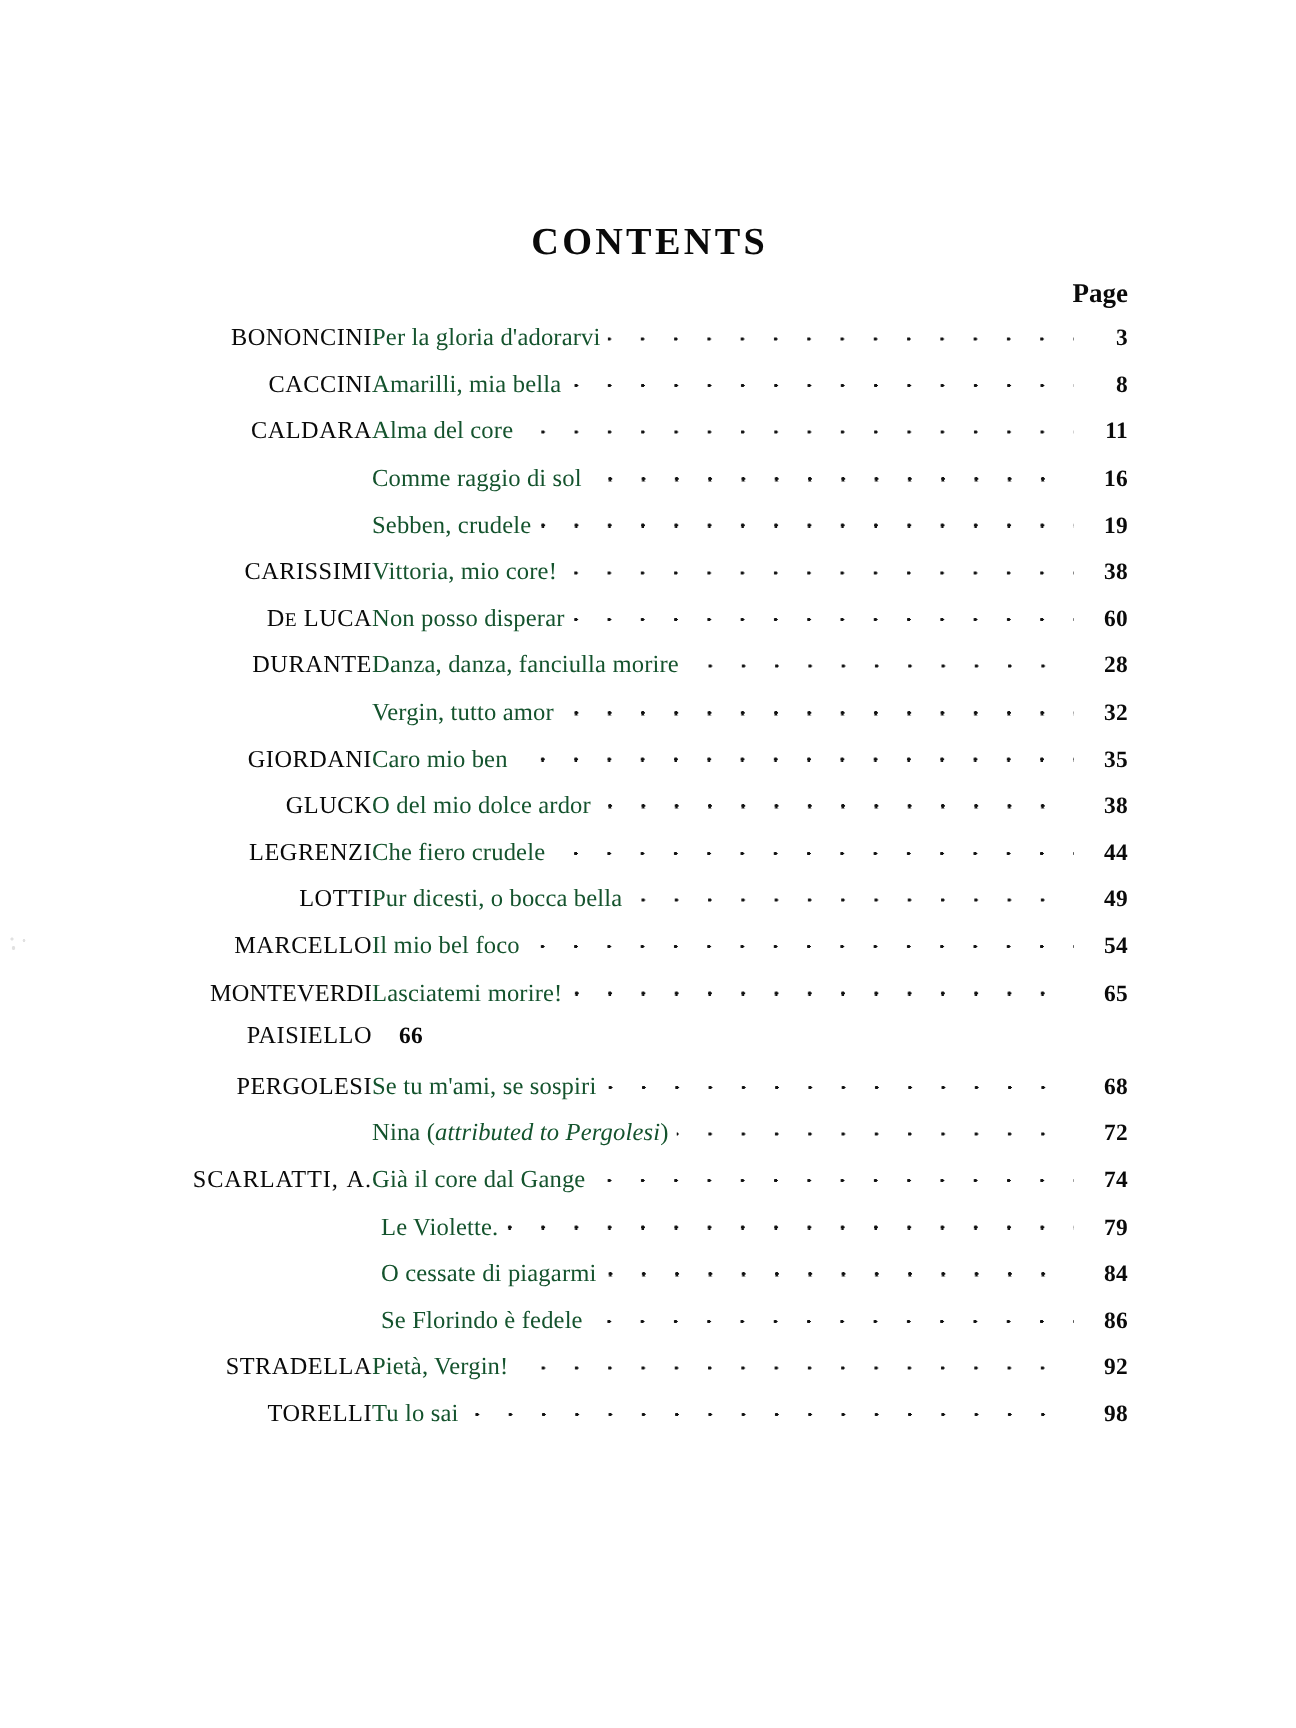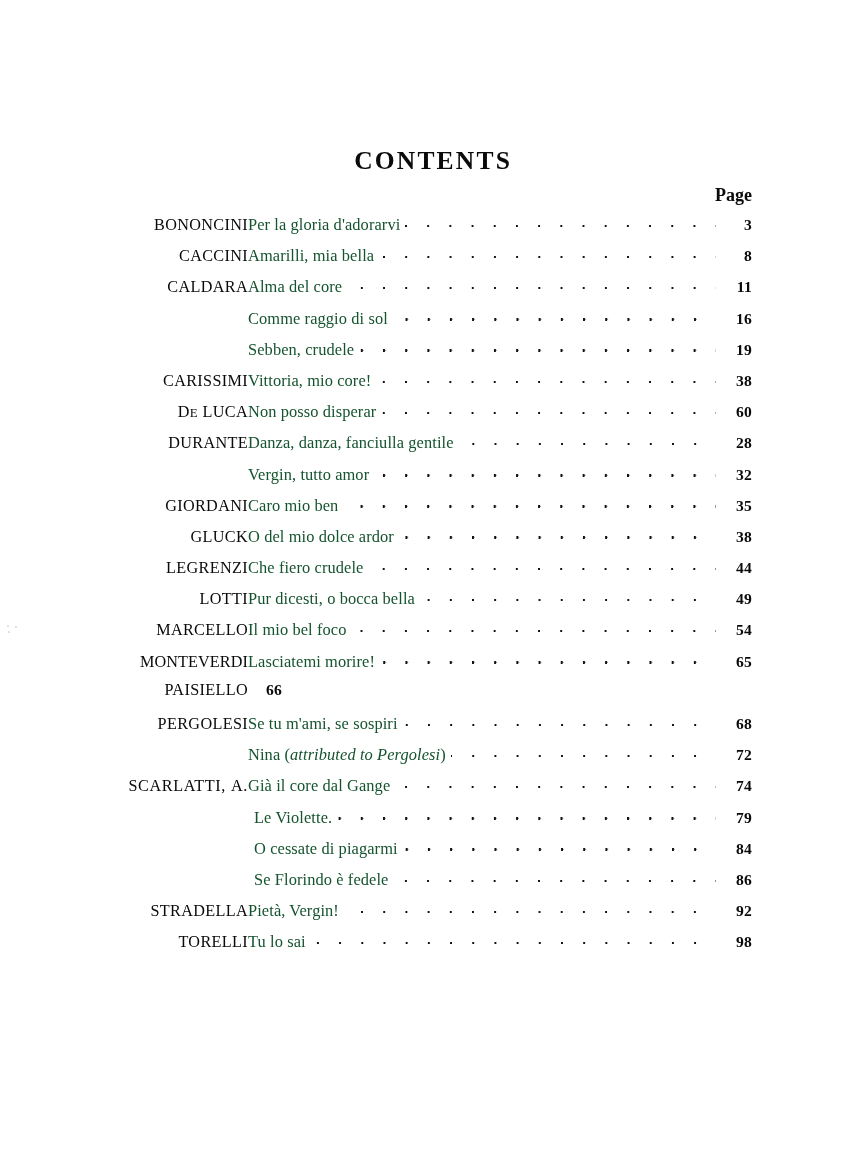--- a/index.html
+++ b/index.html
@@ -221,21 +221,21 @@
         <div class="composer smallcaps-e">D<span class="sc">E</span>&nbsp;LUCA</div>
         <div class="entry">
           <span class="title">Non posso disperar</span>
           <span class="leader"></span>
         </div>
         <div class="pagenum">60</div>
       </div>
       <div class="toc-row">
         <div class="composer">DURANTE</div>
         <div class="entry">
-          <span class="title">Danza, danza, fanciulla gentile</span>
+          <span class="title">Danza, danza, fanciulla morire</span>
           <span class="leader"></span>
         </div>
         <div class="pagenum">28</div>
       </div>
       <div class="toc-row">
         <div class="composer"></div>
         <div class="entry">
           <span class="title">Vergin, tutto amor</span>
           <span class="leader"></span>
         </div>

